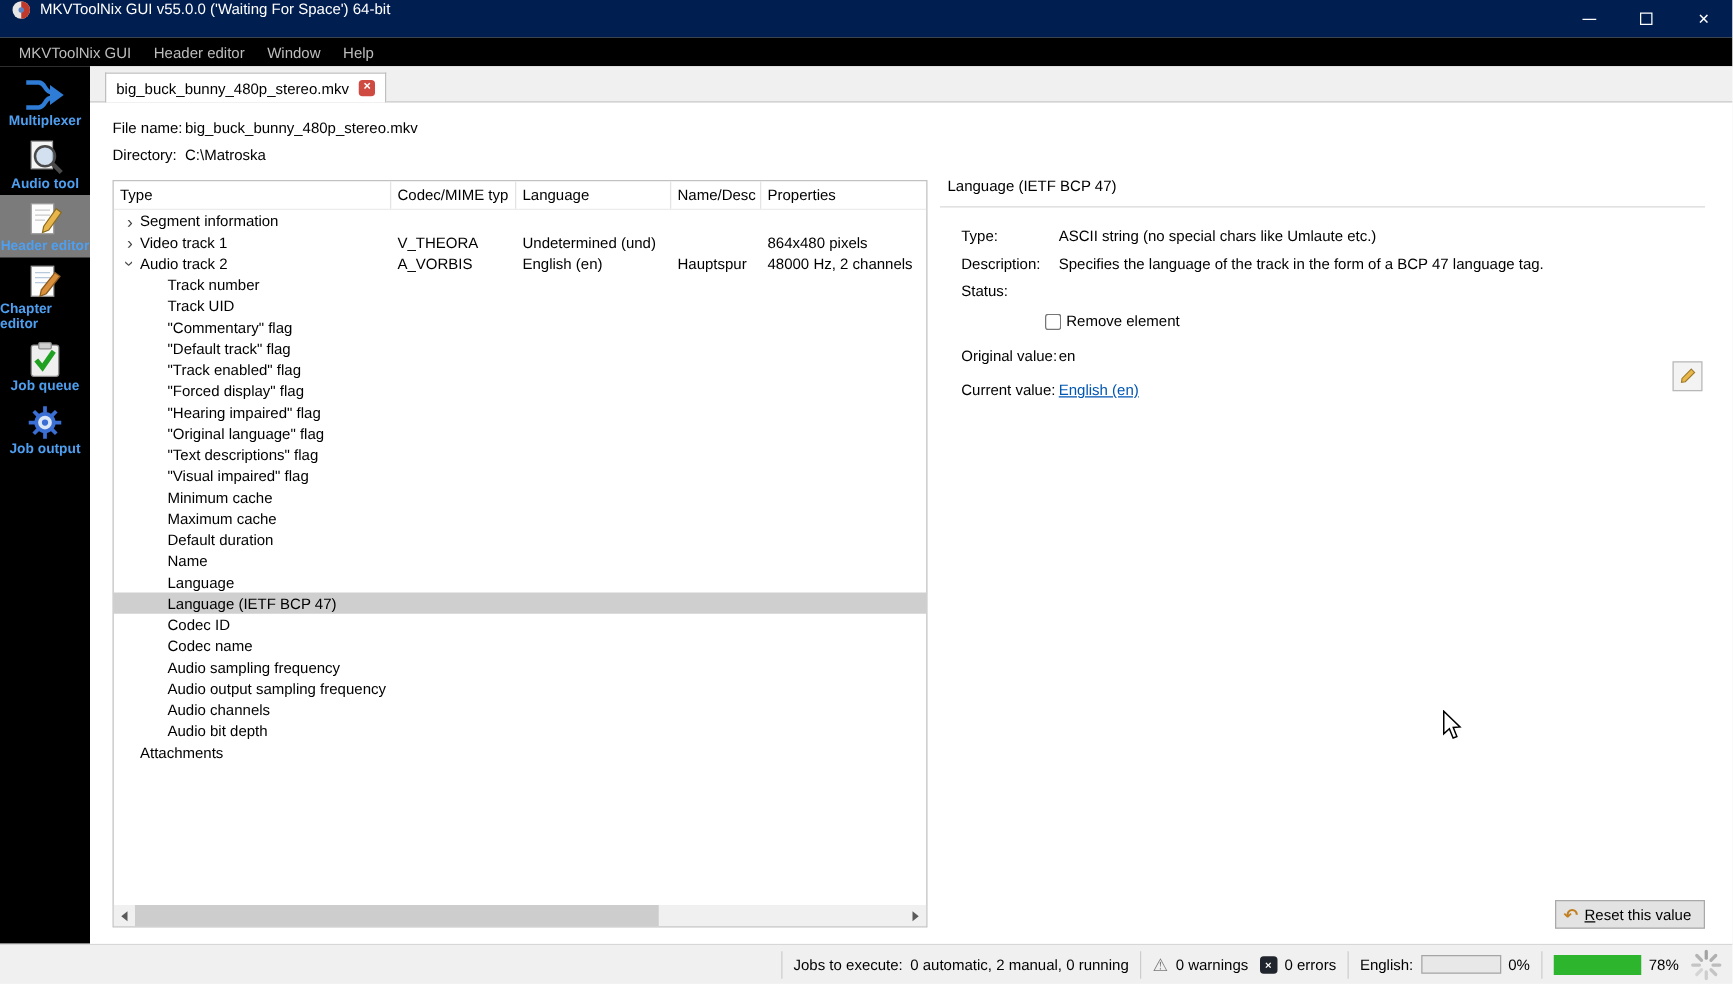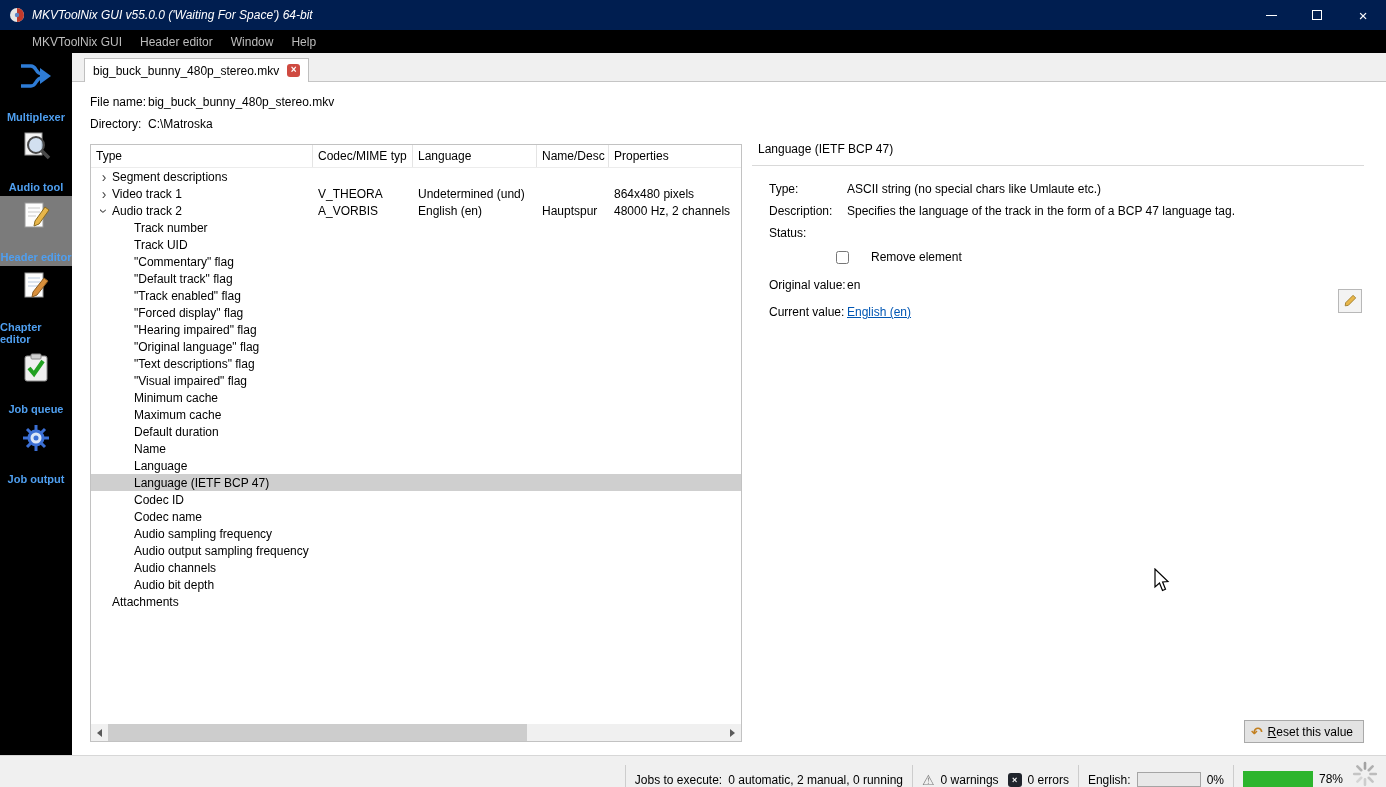--- a/index.html
+++ b/index.html
@@ -1,38 +1,38 @@
 <!DOCTYPE html>
 <html><head>
 <meta charset="utf-8">
 <style>
   * { box-sizing: border-box; margin: 0; padding: 0; }
   html, body { width: 1386px; height: 787px; }
   body { font-family: "Liberation Sans", "DejaVu Sans", sans-serif; font-size: 12px; color: #000; overflow: hidden; }
   .app { width: 1386px; height: 787px; display: flex; flex-direction: column; background: #f0f0f0; position: relative; }
 
   
-  .titlebar { height: 30px; background: #001e50; color: #fff; display: flex; align-items: center; flex: 0 0 auto; font-style: italic; }
+  .titlebar { height: 30px; background: #001e50; color: #fff; display: flex; align-items: flex-start; flex: 0 0 auto; }
   .app-icon { width: 16px; height: 16px; margin: 0 7px 0 9px; flex: 0 0 auto; }
   .title-text { font-size: 12px; }
   .win-controls { margin-left: auto; display: flex; height: 100%; }
   .win-btn { width: 46px; height: 100%; display: flex; align-items: center; justify-content: center; color: #fff; }
   .min-glyph { display: block; width: 11px; border-top: 1px solid #fff; }
   .max-glyph { display: block; width: 10px; height: 10px; border: 1px solid #fff; }
   .close-glyph { font-size: 15px; line-height: 1; }
 
   
-  .menubar { height: 23px; background: #000; display: flex; align-items: center; flex: 0 0 auto; padding-left: 23px; }
+  .menubar { height: 23px; background: #000; display: flex; align-items: center; flex: 0 0 auto; padding-left: 6px; }
   .menu-item { color: #bdbdbd; padding: 3px 9px; }
 
   .body { flex: 1; display: flex; min-height: 0; }
 
   
   .sidebar { width: 72px; background: #000; flex: 0 0 auto; display: flex; flex-direction: column; padding-top: 3px; }
-  .side-item { display: flex; flex-direction: column; align-items: center; padding: 5px 0 3px; gap: 20px; }
+  .side-item { display: flex; flex-direction: column; align-items: center; padding: 5px 0 3px; gap: 0; }
   .side-item.selected { background: #7b7b7b; }
   .side-label { font-size: 11px; color: #4f9ff0; font-weight: bold; }
   .side-icon { flex: 0 0 auto; }
 
   
   .content { flex: 1; display: flex; flex-direction: column; min-width: 0; background: #f0f0f0; }
   .tabbar { height: 28px; padding: 5px 0 0 12px; display: flex; align-items: flex-end; flex: 0 0 auto; }
   .tab { background: #fff; border: 1px solid #bfbfbf; border-bottom: none; height: 24px; display: flex; align-items: center; gap: 8px; padding: 0 8px; position: relative; top: 1px; z-index: 2; }
   .tab-close { width: 13px; height: 13px; background: #cf4a41; border-radius: 3px; color: #fff; font-size: 10px; line-height: 12px; text-align: center; font-weight: bold; }
   .doc { flex: 1; background: #fff; border-top: 1px solid #c5c5c5; position: relative; z-index: 1; }
@@ -63,32 +63,32 @@
   .sb-track { flex: 1; position: relative; }
   .sb-thumb { position: absolute; left: 0; top: 0; bottom: 0; width: 68%; background: #cdcdcd; }
 
   
   .details { position: absolute; left: 680px; top: 57px; width: 612px; }
   .d-title { padding: 3px 6px 9px 6px; }
   .d-sep { border-bottom: 1px solid #d9d9d9; margin-bottom: 16px; }
   .d-row { display: flex; margin-bottom: 7px; padding-left: 6px; margin-left: 11px; }
   .d-label { width: 78px; flex: 0 0 auto; }
   .d-val { flex: 1; line-height: 1.25; }
-  .checkbox-row { margin: 10px 0 14px 84px; display: flex; align-items: center; gap: 22px; }
+  .checkbox-row { margin: 10px 0 14px 84px; display: flex; align-items: center; gap: 4px; }
   .checkbox-row input { width: 13px; height: 13px; }
   .d-row.original { margin-bottom: 12px; }
   .link { color: #0056b3; text-decoration: underline; }
   .edit-btn { position: absolute; right: 2px; top: 150px; width: 24px; height: 24px; border: 1px solid #b8b8b8; background: #f3f3f3; display: flex; align-items: center; justify-content: center; }
 
   .reset-btn { position: absolute; right: 22px; bottom: 12px; height: 23px; padding: 0 10px 0 6px; border: 1px solid #a9a9a9; background: #e3e3e3; display: flex; align-items: center; gap: 5px; }
   .undo-glyph { color: #c27f1f; font-weight: bold; font-size: 14px; line-height: 1; }
   .mnemonic::first-letter { text-decoration: underline; }
 
   
-  .statusbar { height: 32px; flex: 0 0 auto; background: #f0f0f0; border-top: 1px solid #d7d7d7; display: flex; align-items: flex-end; justify-content: flex-end; gap: 9px; padding-right: 8px; }
+  .statusbar { height: 32px; flex: 0 0 auto; background: #f0f0f0; border-top: 1px solid #d7d7d7; display: flex; align-items: center; justify-content: flex-end; gap: 9px; padding-right: 8px; }
   .sb-sep { width: 1px; height: 22px; background: #cdcdcd; flex: 0 0 auto; }
   .sb-group { display: flex; align-items: center; gap: 6px; }
   .warn-glyph { color: #7a7a7a; font-size: 14px; line-height: 1; }
   .err-glyph { width: 14px; height: 14px; background: #20242c; border-radius: 3px; color: #fff; font-size: 9px; line-height: 14px; text-align: center; font-weight: bold; }
   .pbar { width: 64px; height: 15px; border: 1px solid #a5a5a5; background: #e8e8e8; }
   .pbar-green { width: 70px; height: 16px; background: #2db52d; }
 
   .cursor { position: absolute; left: 1153px; top: 568px; z-index: 99; pointer-events: none; }
 </style>
 </head>
@@ -214,21 +214,21 @@
             <div class="th c1">Codec/MIME typ</div>
             <div class="th c2">Language</div>
             <div class="th c3">Name/Desc</div>
             <div class="th c4">Properties</div>
           </div>
           <div>
               <div class="trow">
     <div class="cell c0">
       <span class="indent"></span>
       <span class="chev">›</span>
-      <span class="t">Segment descriptions</span>
+      <span class="t">Segment information</span>
     </div>
     <div class="cell c1 cell-codec"></div>
     <div class="cell c2 cell-language"></div>
     <div class="cell c3 cell-name"></div>
     <div class="cell c4 cell-properties"></div>
   </div>
               <div class="trow">
     <div class="cell c0">
       <span class="indent"></span>
       <span class="chev">›</span>

